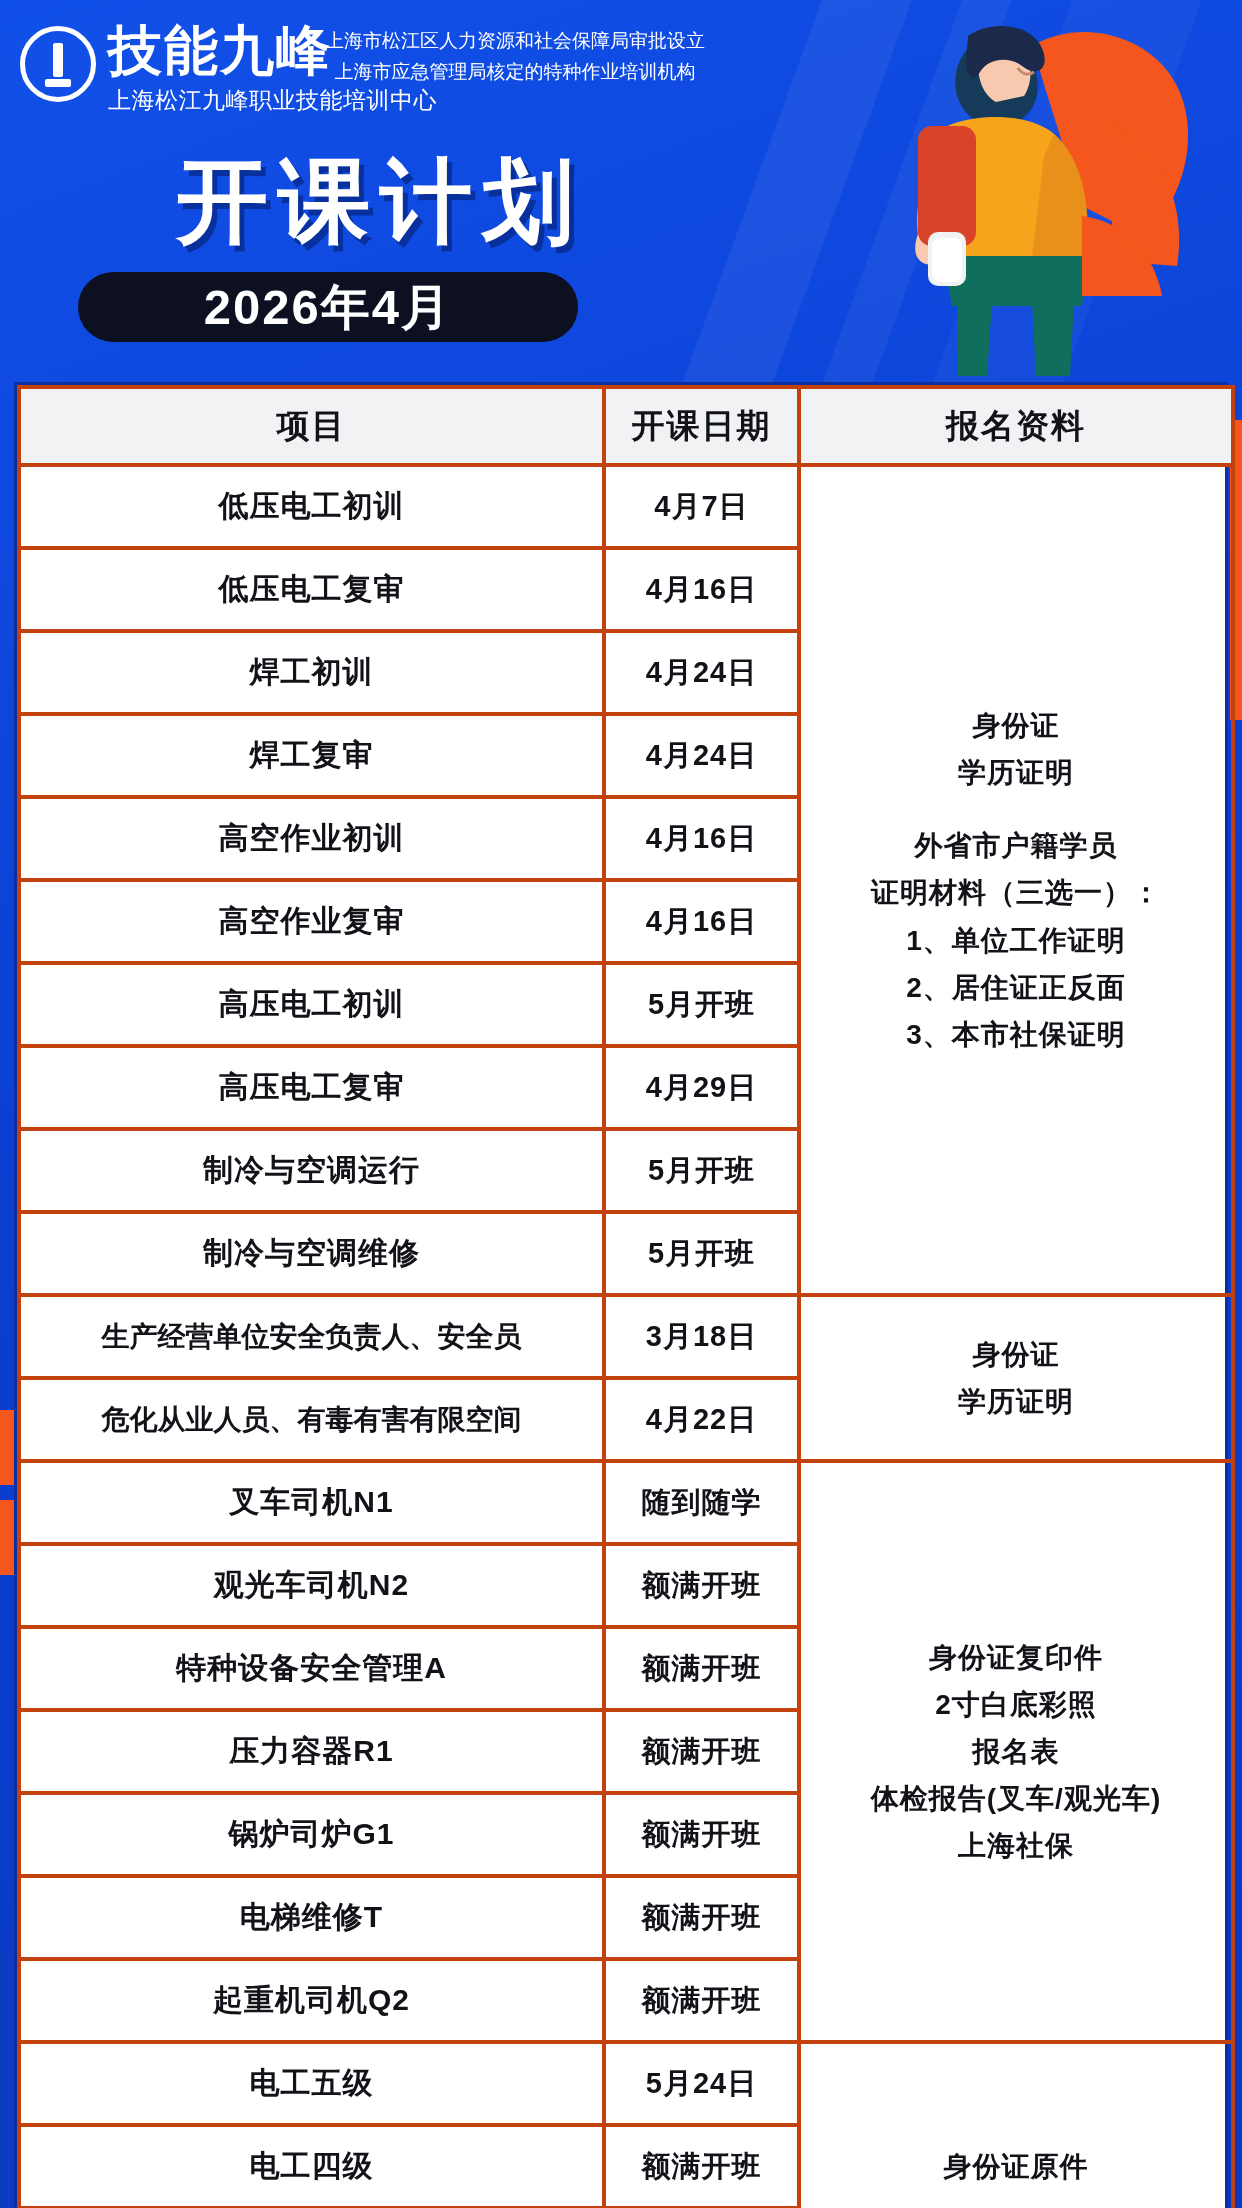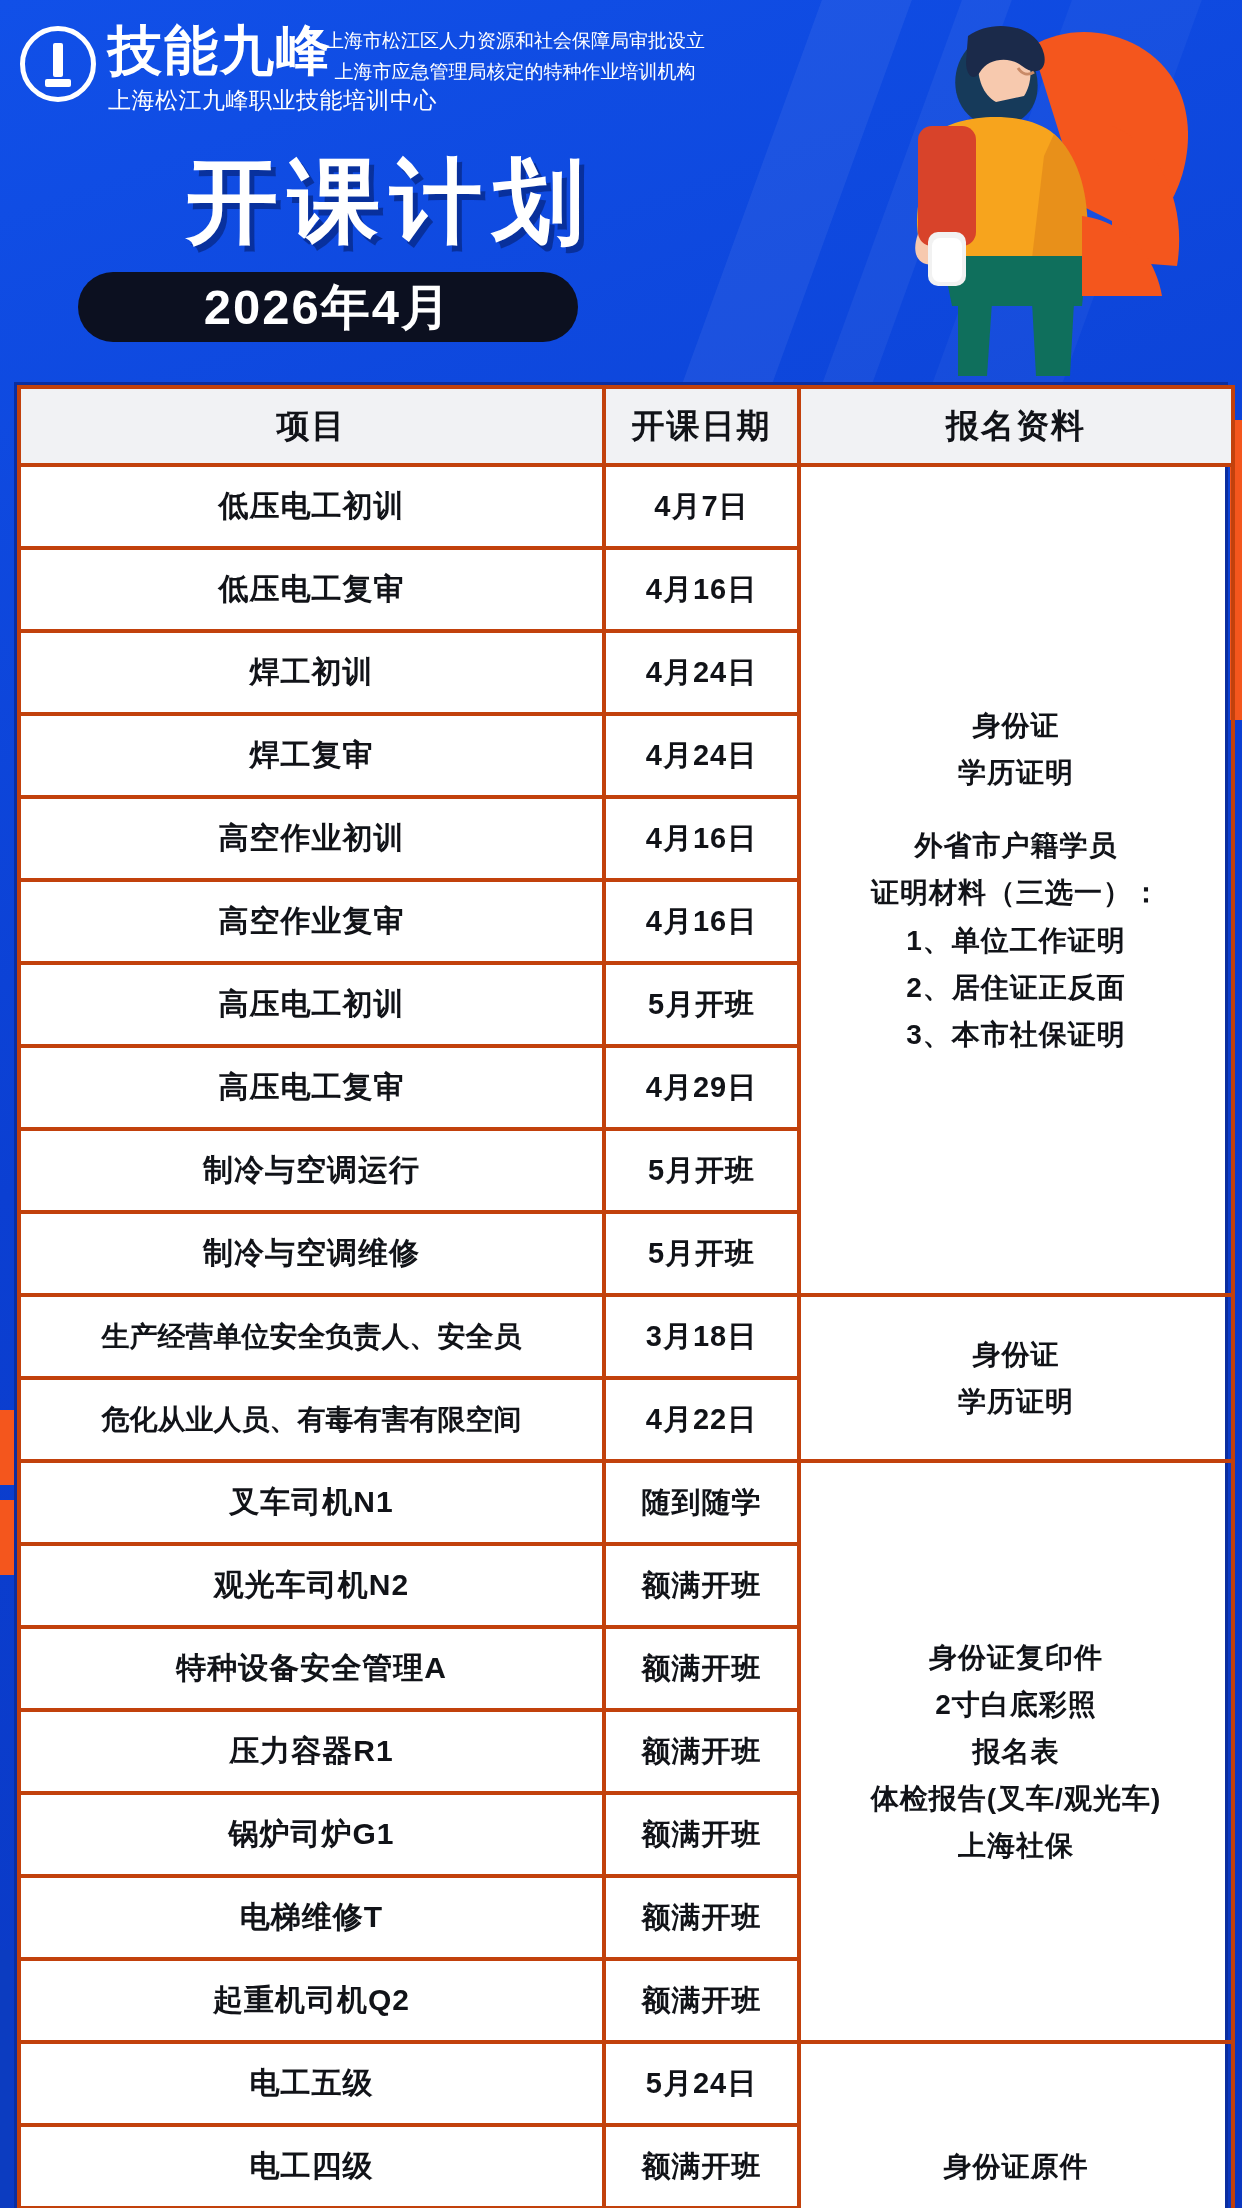--- a/index.html
+++ b/index.html
@@ -130,21 +130,20 @@
   }
   .title-main {
     position: absolute;
     left: 176px;
     top: 140px;
     font-size: 92px;
     font-weight: bold;
     color: #ffffff;
     letter-spacing: 10px;
     text-shadow: 5px 6px 0 rgba(4,28,100,0.55);
-    margin-left: 10px;
   }
   .title-pill {
     position: absolute;
     left: 78px;
     top: 272px;
     width: 500px;
     height: 70px;
     background: #0c1020;
     border-radius: 35px;
   }

